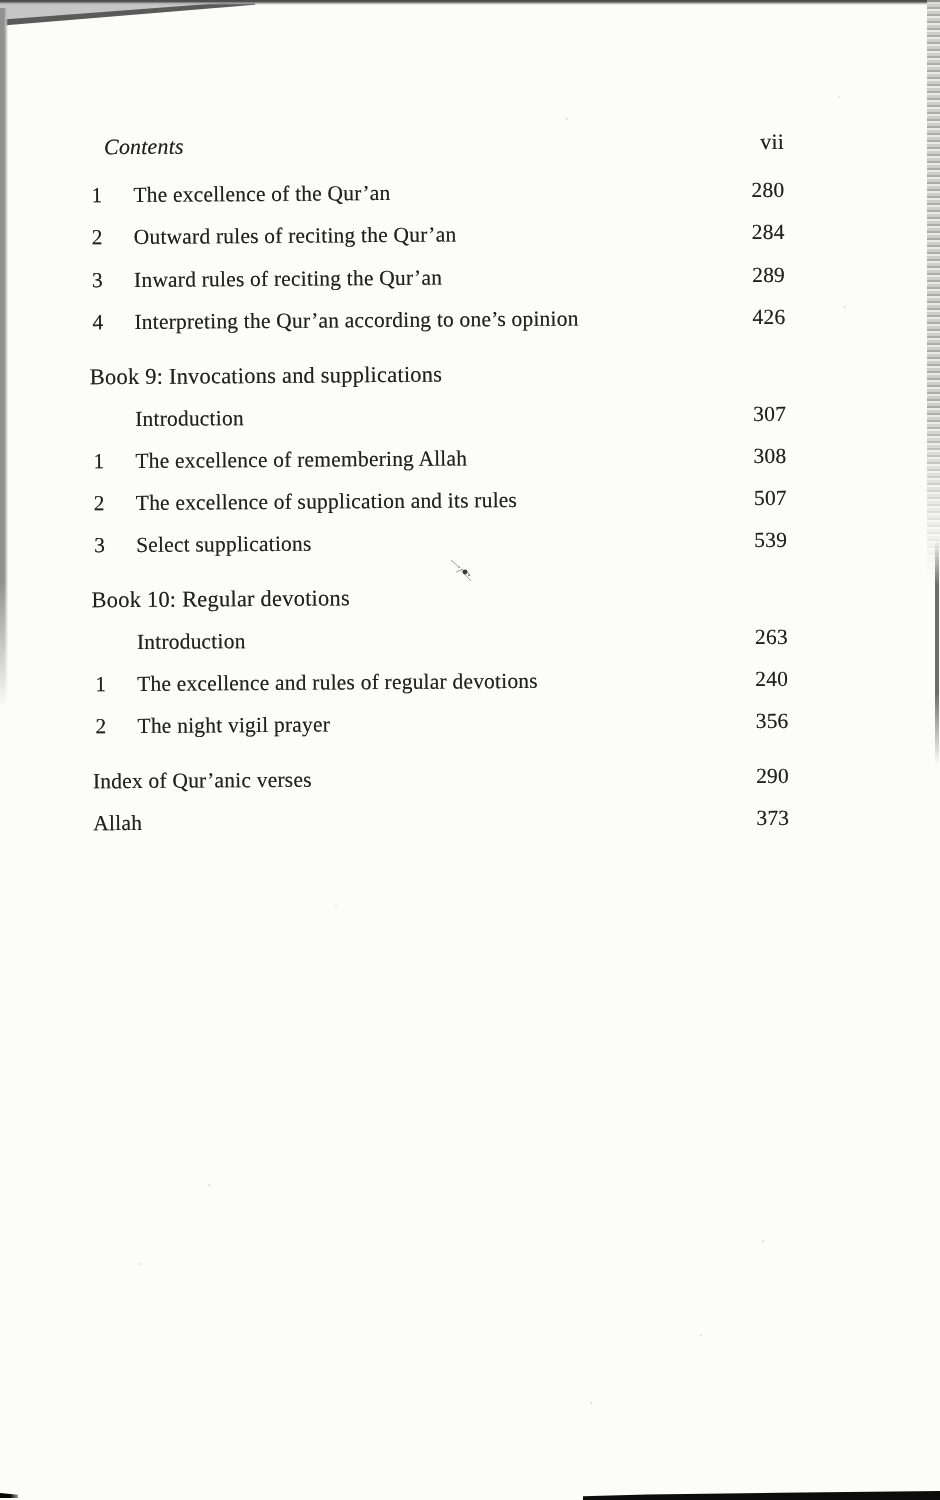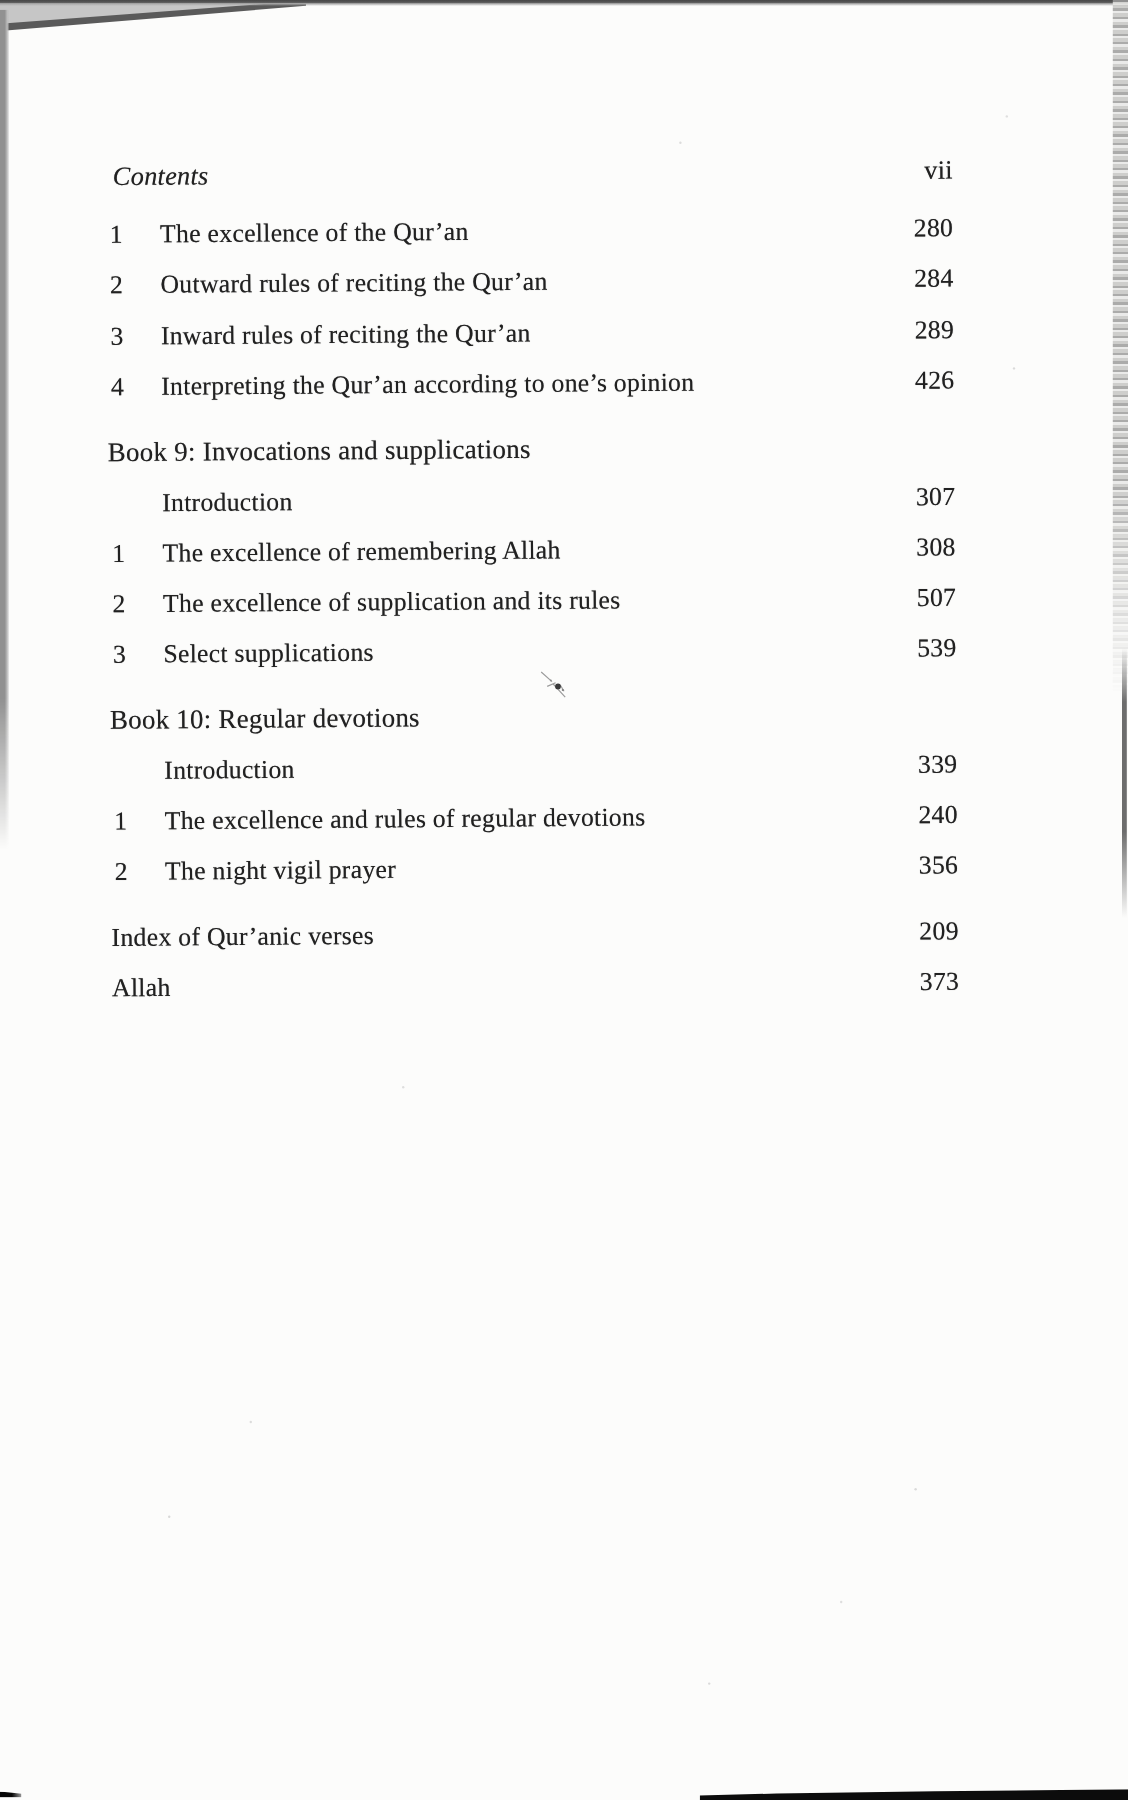--- a/index.html
+++ b/index.html
@@ -81,26 +81,26 @@
     transform-origin: 40px 150px;
   }
   .row {
     position: absolute; left: 0; width: 100%; height: 30px; line-height: 30px;
     font-size: 21.5px; letter-spacing: 0.2px;
     text-shadow: 0 0 0.6px rgba(33,33,33,0.55);
     white-space: nowrap;
   }
   .row .num   { position: absolute; left: 3px; }
   .row .label { position: absolute; left: 45px; }
-  .row .pagenum { position: absolute; right: 6px; }
+  .row .pagenum { position: absolute; right: 16px; }
   .row.heading { font-size: 22.5px; }
   .row.heading .label { left: 0; }
   .row.flush .label { left: 0; }
   .row.header-row { font-size: 22px; }
-  .row.header-row .title { position: absolute; left: 6px; font-style: italic; }
+  .row.header-row .title { position: absolute; left: 16px; font-style: italic; }
 </style>
 </head>
 <body>
 
 <div class="page">
 
   <div class="top-left-fold"></div>
   <div class="top-left-fold-line"></div>
   <div class="top-edge"></div>
   <div class="left-edge"></div>
@@ -169,36 +169,36 @@
       <span class="label">Select supplications</span>
       <span class="pagenum">539</span>
     </div>
 
     <div class="row heading" style="top:585px">
       <span class="label">Book 10: Regular devotions</span>
     </div>
     <div class="row" style="top:627px">
       <span class="num"></span>
       <span class="label">Introduction</span>
-      <span class="pagenum">339</span>
+      <span class="pagenum">263</span>
     </div>
     <div class="row" style="top:669px">
       <span class="num">1</span>
       <span class="label">The excellence and rules of regular devotions</span>
       <span class="pagenum">240</span>
     </div>
     <div class="row" style="top:711px">
       <span class="num">2</span>
       <span class="label">The night vigil prayer</span>
       <span class="pagenum">356</span>
     </div>
 
     <div class="row flush" style="top:766px">
       <span class="label">Index of Qur’anic verses</span>
-      <span class="pagenum">209</span>
+      <span class="pagenum">290</span>
     </div>
     <div class="row flush" style="top:808px">
       <span class="label">Allah</span>
       <span class="pagenum">373</span>
     </div>
 
   </div>
 </div>
 
 </body></html>

